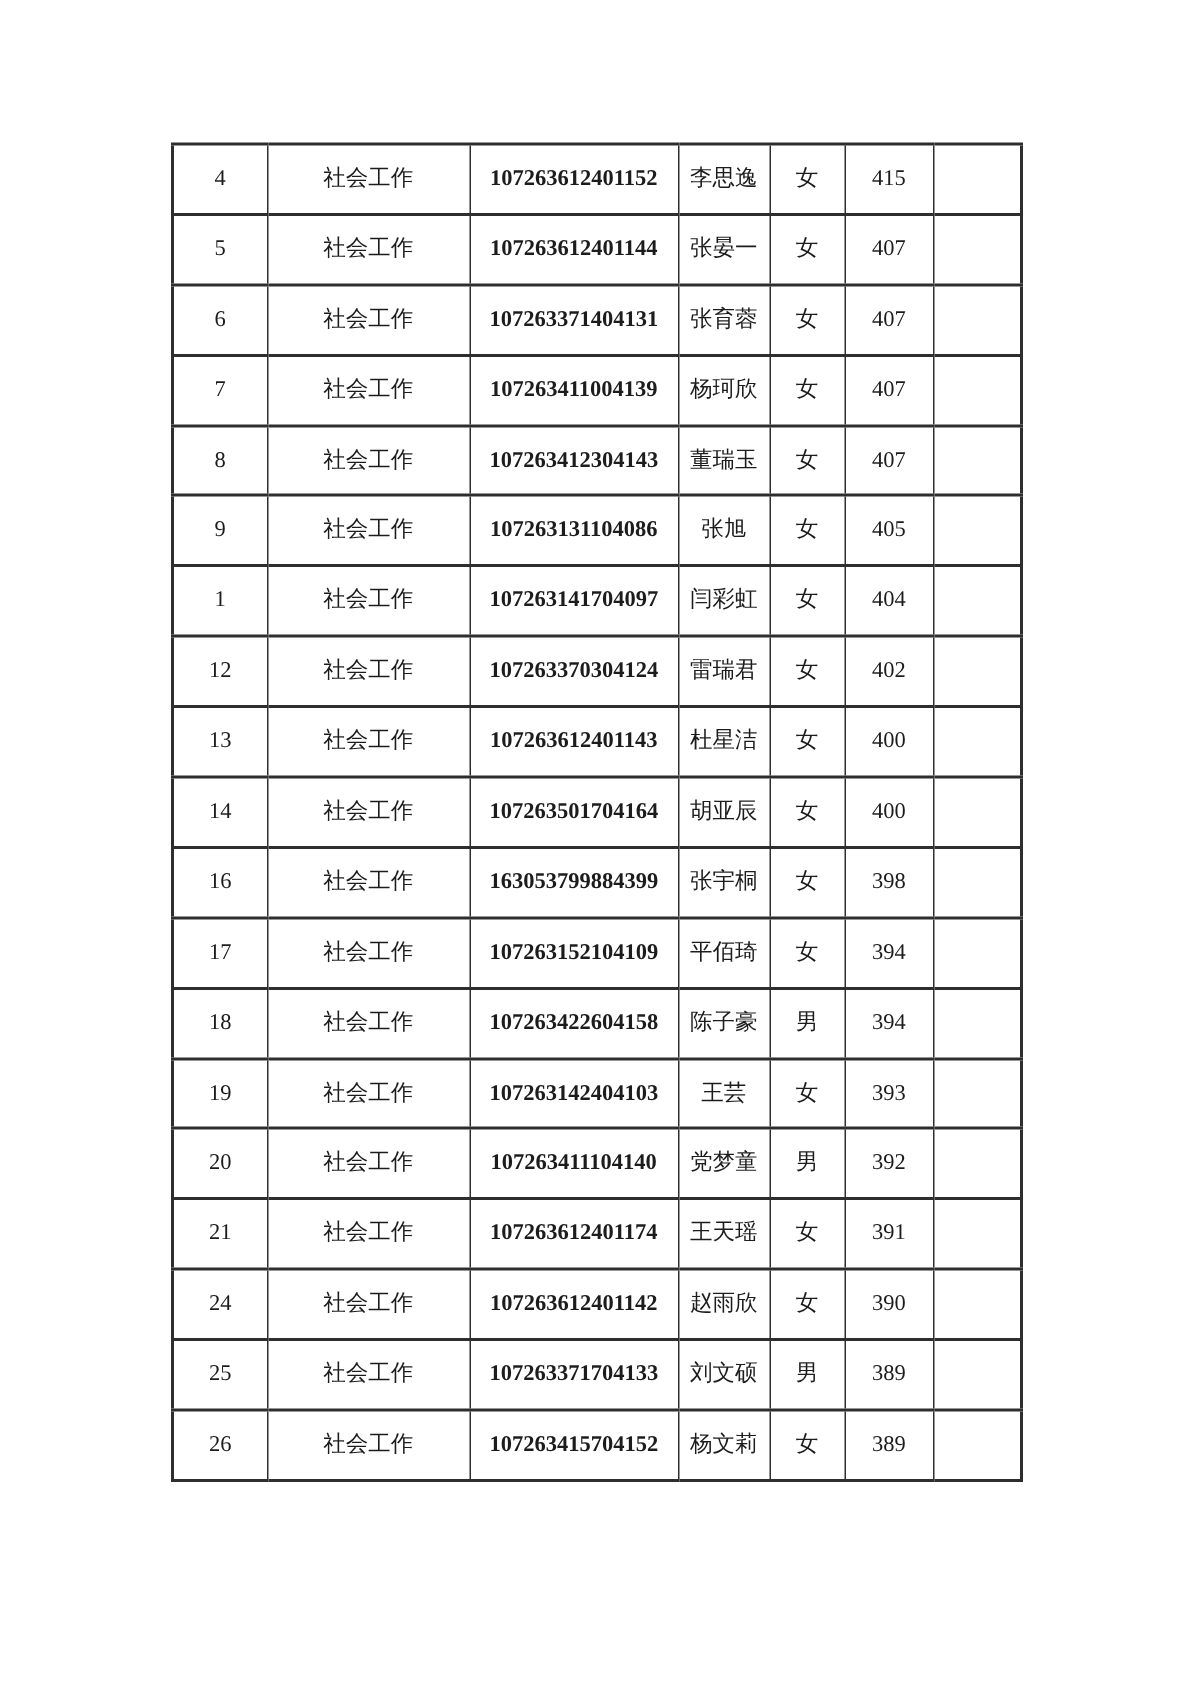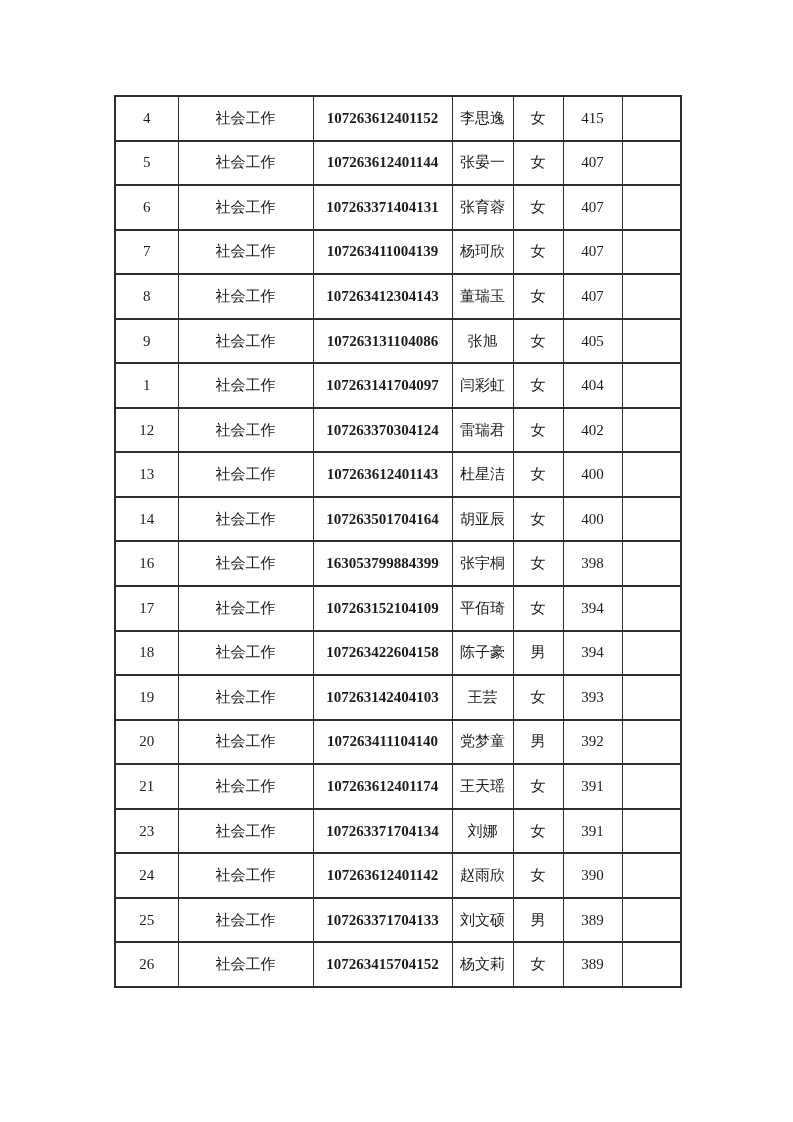--- a/index.html
+++ b/index.html
@@ -194,29 +194,20 @@
         <tr>
     <td class="col-no">21</td>
     <td class="col-major">社会工作</td>
     <td class="col-id">107263612401174</td>
     <td class="col-name">王天瑶</td>
     <td class="col-gender">女</td>
     <td class="col-score">391</td>
     <td class="col-remark"></td>
   </tr>
         <tr>
-    <td class="col-no">23</td>
-    <td class="col-major">社会工作</td>
-    <td class="col-id">107263371704134</td>
-    <td class="col-name">刘娜</td>
-    <td class="col-gender">女</td>
-    <td class="col-score">391</td>
-    <td class="col-remark"></td>
-  </tr>
-        <tr>
     <td class="col-no">24</td>
     <td class="col-major">社会工作</td>
     <td class="col-id">107263612401142</td>
     <td class="col-name">赵雨欣</td>
     <td class="col-gender">女</td>
     <td class="col-score">390</td>
     <td class="col-remark"></td>
   </tr>
         <tr>
     <td class="col-no">25</td>

